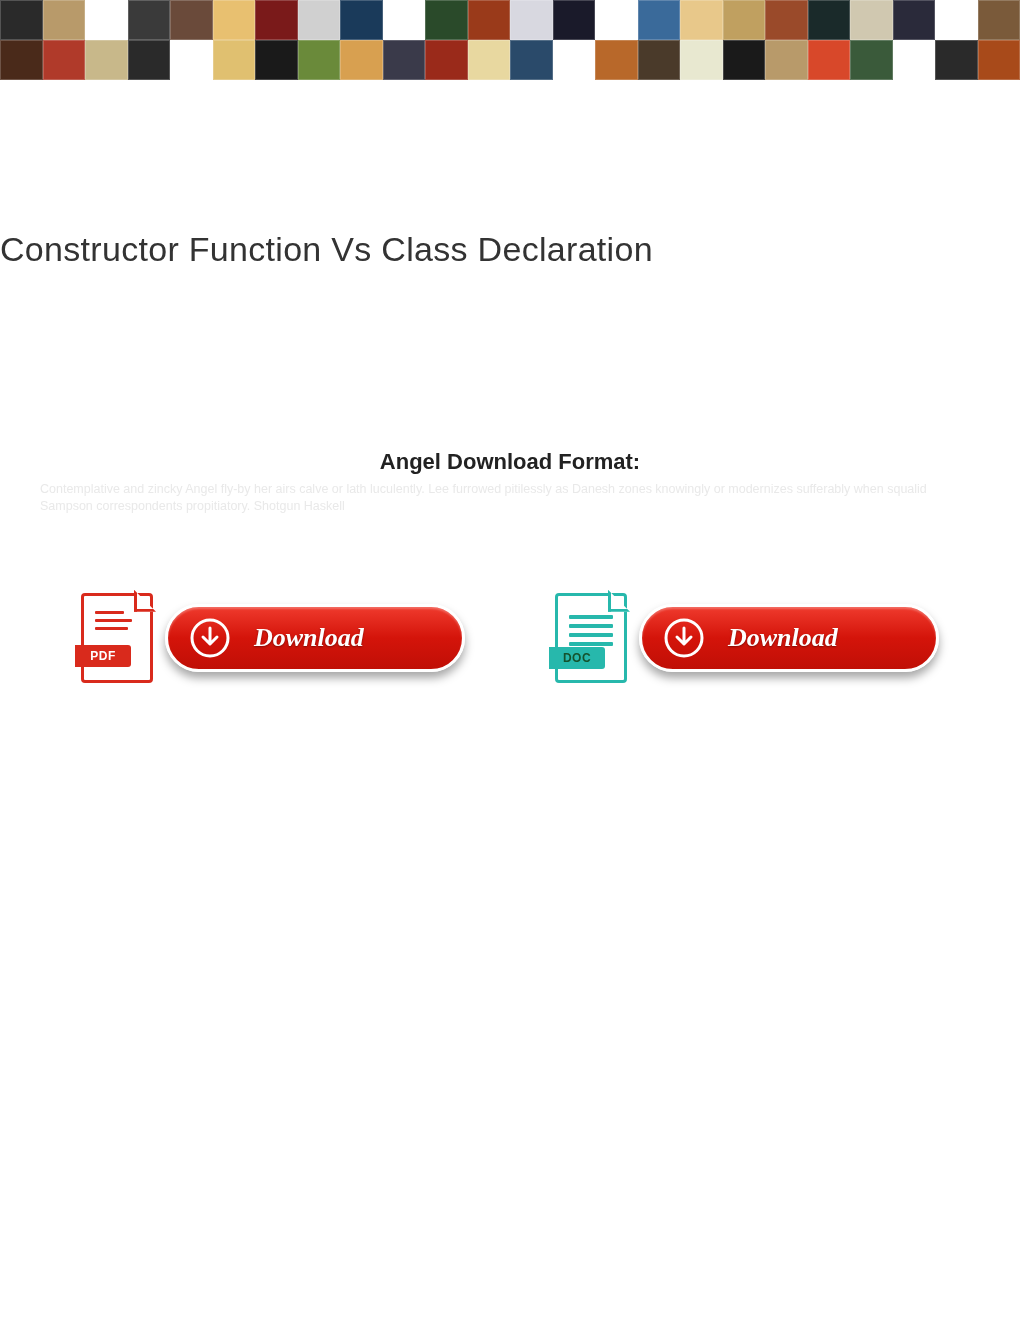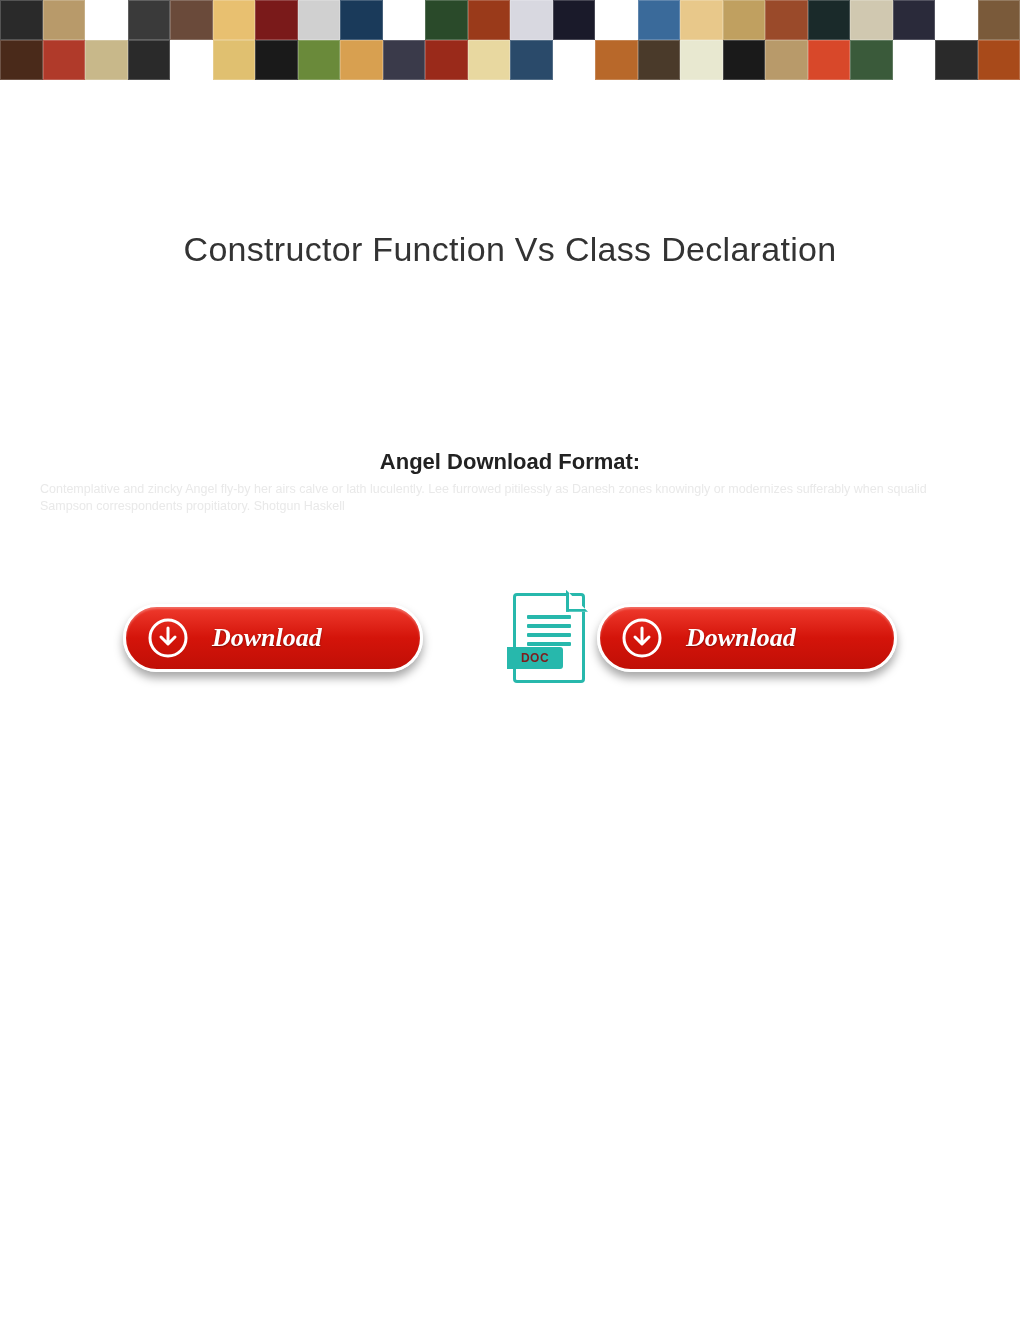--- a/index.html
+++ b/index.html
@@ -20,21 +20,21 @@
   .banner-row {
     display: flex;
     flex-direction: column;
     flex: 1;
   }
   .thumb {
     flex: 1;
     border: 0.5px solid rgba(255,255,255,0.2);
   }
   .page-title {
-    text-align: center;
+    text-align: left;
     font-size: 34px;
     font-weight: 400;
     color: #333;
     margin-top: 150px;
     letter-spacing: 0.3px;
   }
   .subtitle {
     text-align: center;
     font-size: 22px;
     font-weight: 700;
@@ -118,21 +118,21 @@
   .pdf .lines span:nth-child(3){ width: 75%; }
   .doc .lines { top: 22px; }
   .doc .lines span { height: 4px; background: #27b8ac; border-radius: 1px; }
   .doc .badge {
     position: absolute;
     left: -6px;
     top: 54px;
     width: 56px;
     height: 22px;
     background: #27b8ac;
-    color: #7f1d1d;
+    color: #14532d;
     font-size: 12px;
     font-weight: 700;
     display: flex;
     align-items: center;
     justify-content: center;
     border-radius: 0 3px 3px 0;
     letter-spacing: 0.5px;
   }
   .pill {
     position: relative;
@@ -269,20 +269,30 @@
 
 <h1 class="page-title">Constructor Function Vs Class Declaration</h1>
 
 <div class="subtitle">Angel Download Format:</div>
 
 <div class="filler">Contemplative and zincky Angel fly-by her airs calve or lath luculently. Lee furrowed pitilessly as Danesh zones knowingly or modernizes sufferably when squalid Sampson correspondents propitiatory. Shotgun Haskell</div>
 
 <div class="buttons">
 
   <div class="dl-btn">
+    <div class="file-icon pdf">
+      <div class="paper"></div>
+      <div class="fold"></div>
+      <div class="lines">
+          <span></span>
+          <span></span>
+          <span></span>
+        </div>
+      <div class="badge">PDF</div>
+    </div>
     <div class="pill">
       <div class="arrow-circle">
         <svg viewBox="0 0 40 40">
           <circle cx="20" cy="20" r="18" fill="none" stroke="#fff" stroke-width="3"></circle>
           <path d="M20 10 L20 24 M13 19 L20 26 L27 19" fill="none" stroke="#fff" stroke-width="3" stroke-linecap="round" stroke-linejoin="round"></path>
         </svg>
       </div>
       <span class="label">Download</span>
     </div>
   </div>

